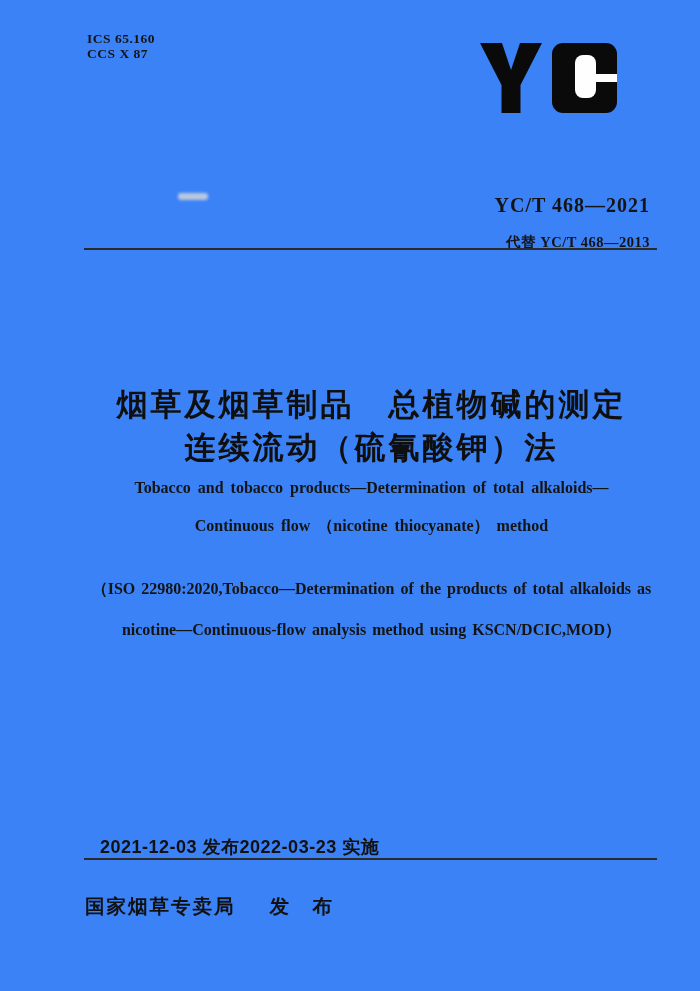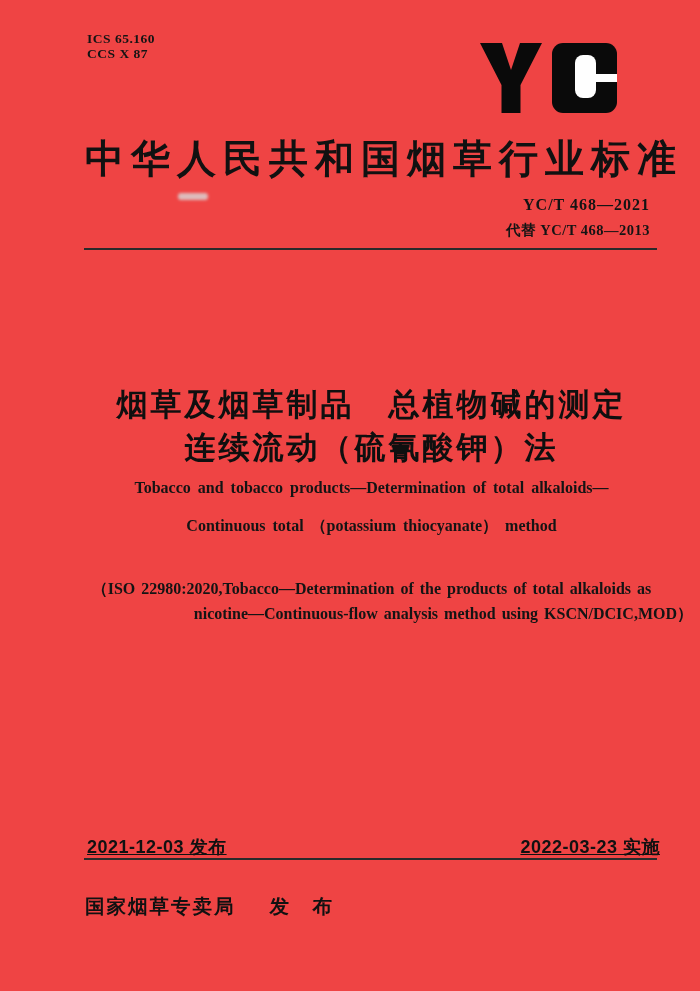--- a/index.html
+++ b/index.html
@@ -6,21 +6,21 @@
     margin: 0;
     padding: 0;
     background: #ffffff;
     font-family: "Liberation Sans", sans-serif;
   }
   .page {
     position: relative;
     width: 700px;
     height: 991px;
     margin: 0 auto;
-    background: #ef4444;
+    background: #3b82f6;
     color: #151515;
     overflow: hidden;
   }
 
   
   .ics-block {
     position: absolute;
     left: 87px;
     top: 31px;
     font-family: "Liberation Serif", serif;
@@ -59,30 +59,30 @@
   .std-block {
     position: absolute;
     right: 50px;
     top: 193px;
     text-align: right;
     font-family: "Liberation Serif", serif;
     font-weight: bold;
     color: #141414;
   }
   .std-number {
-    font-size: 16px;
+    font-size: 20px;
     letter-spacing: 1px;
     line-height: 24px;
     text-align: right;
   }
   .std-supersedes {
     font-size: 14.5px;
     letter-spacing: 0.5px;
     line-height: 19px;
-    margin-top: 4px;
+    margin-top: 16px;
   }
 
   .rule {
     position: absolute;
     left: 84px;
     width: 573px;
     height: 2px;
     background: #2a2a2a;
   }
   .rule-top { top: 248px; }
@@ -123,35 +123,34 @@
     text-align: center;
     font-family: "Liberation Serif", serif;
     font-weight: bold;
     font-size: 16px;
     white-space: nowrap;
     color: #141414;
   }
   .title-en-1 { top: 479px; word-spacing: 3px; }
   .title-en-2 { top: 516px; word-spacing: 3px; }
   .iso-1 { top: 579px; word-spacing: 2px; }
-  .iso-2 { top: 604px; word-spacing: 2px; text-align: right; }
+  .iso-2 { top: 620px; word-spacing: 2px; }
 
   
   .dates-row {
     position: absolute;
-    left: 87px;
+    left: 100px;
     top: 835px;
     width: 573px;
     display: flex;
-    justify-content: space-between;
+    justify-content: flex-start;
     font-size: 18px;
     font-weight: bold;
     letter-spacing: 0.5px;
     color: #111;
-    text-decoration: underline;
   }
 
   
   .footer-row {
     position: absolute;
     left: 85px;
     top: 893px;
     width: 573px;
     font-size: 19.5px;
     font-weight: bold;
@@ -178,36 +177,35 @@
     <svg width="137" height="70" viewBox="0 0 137 70" xmlns="http://www.w3.org/2000/svg">
 
       <path d="M0,0 L22,0 L31,27 L40,0 L62,0 L40.5,42 L40.5,70 L21.5,70 L21.5,42 Z" fill="#0a0a0a"></path>
 
       <rect x="72" y="0" width="65" height="70" rx="11" fill="#0a0a0a"></rect>
       <rect x="95" y="12" width="21" height="43" rx="8" fill="#fefefe"></rect>
       <rect x="112" y="31" width="25" height="8" fill="#fefefe"></rect>
     </svg>
   </div>
 
-  <div class="heading">中华人民共和国烟草行业标准</div>
 
   <div class="smudge"></div>
 
   <div class="std-block">
     <div class="std-number">YC/T 468—2021</div>
     <div class="std-supersedes">代替 YC/T 468—2013</div>
   </div>
 
   <div class="rule rule-top"></div>
 
   <div class="title-cn title-cn-1">烟草及烟草制品　总植物碱的测定</div>
   <div class="title-cn title-cn-2">连续流动（硫氰酸钾）法</div>
 
   <div class="serif-line title-en-1">Tobacco and tobacco products—Determination of total alkaloids—</div>
-  <div class="serif-line title-en-2">Continuous total （potassium thiocyanate） method</div>
+  <div class="serif-line title-en-2">Continuous flow （nicotine thiocyanate） method</div>
 
   <div class="serif-line iso-1">（ISO 22980:2020,Tobacco—Determination of the products of total alkaloids as</div>
   <div class="serif-line iso-2">nicotine—Continuous-flow analysis method using KSCN/DCIC,MOD）</div>
 
   <div class="dates-row">
     <span>2021-12-03 发布</span>
     <span>2022-03-23 实施</span>
   </div>
 
   <div class="rule rule-bottom"></div>

